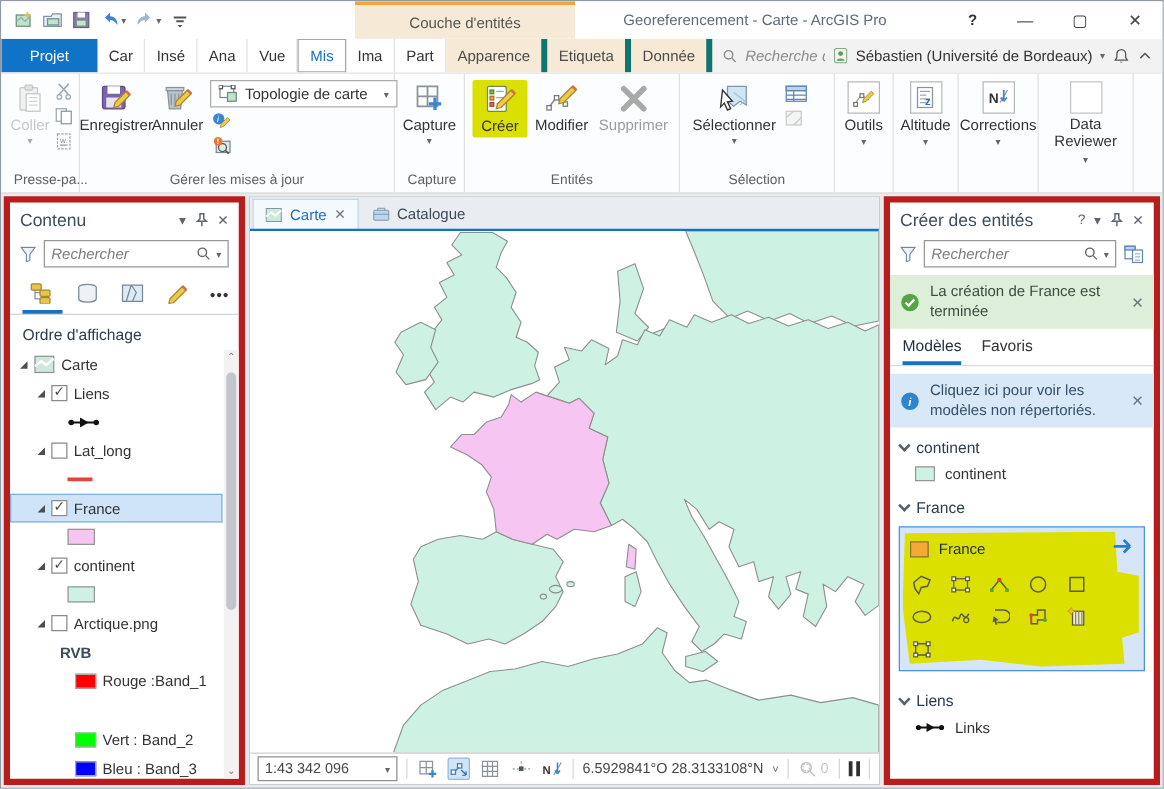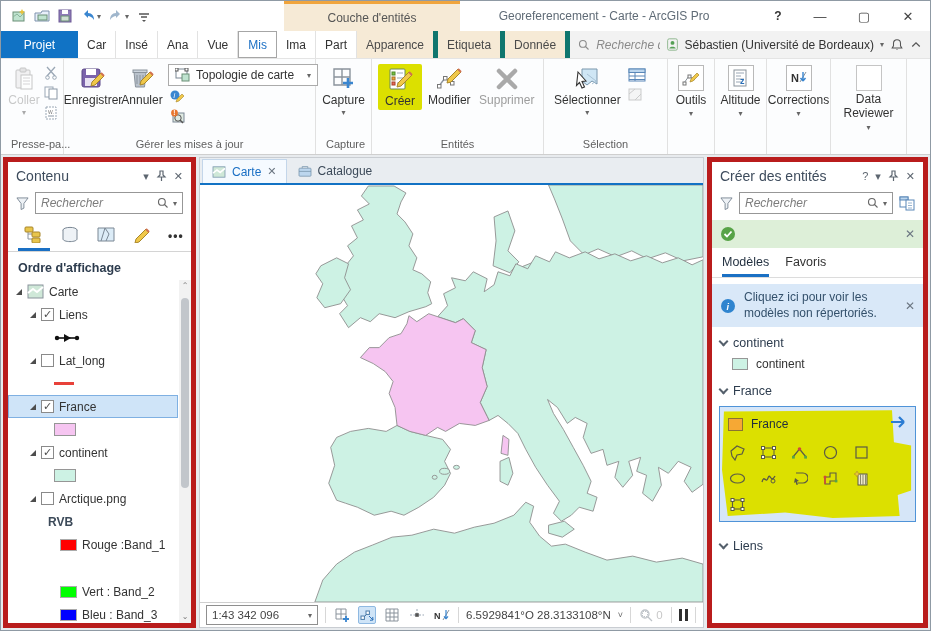--- a/index.html
+++ b/index.html
@@ -52,21 +52,21 @@
   .phead .sp{flex:1;}
   .hicon{color:#5d6670;font-size:11px;display:flex;align-items:center;}
   .searchrow{display:flex;align-items:center;gap:6px;padding:2px 8px 6px;flex:0 0 auto;}
   .searchbox{flex:1;height:22px;border:1px solid #979797;background:#fff;display:flex;align-items:center;gap:4px;padding:0 5px;min-width:0;}
   .ph{flex:1;font-style:italic;color:#7c7c7c;overflow:hidden;white-space:nowrap;}
 
   
   .icontabs{display:flex;align-items:flex-end;gap:4px;padding:2px 10px 0;border-bottom:1px solid #d4d4d4;flex:0 0 auto;}
   .itab{padding:4px 6px 5px;border-bottom:3px solid transparent;display:flex;align-items:center;}
   .itab.on{border-bottom-color:#1a70c4;}
-  .treehead{font-weight:bold;color:#2d3c4e;padding:9px 10px 5px;font-size:12.5px;flex:0 0 auto;}
+  .treehead{font-weight:normal;color:#2d3c4e;padding:9px 10px 5px;font-size:12.5px;flex:0 0 auto;}
   .tree{flex:1;position:relative;overflow:hidden;padding-right:12px;}
   .trow{display:flex;align-items:center;gap:5px;height:23px;padding-left:8px;}
   .trow.sel{background:#cfe4f8;outline:1px solid #7fb0e2;outline-offset:-1px;width:170px;}
   .caret{width:0;height:0;border-bottom:6px solid #4d4d4d;border-left:6px solid transparent;flex:0 0 auto;}
   .cb{width:13px;height:13px;border:1px solid #8a8a8a;background:#fff;font-size:11px;line-height:11px;color:#4d4d4d;text-align:center;flex:0 0 auto;}
   .sw{width:22px;height:13px;border:1px solid #969696;flex:0 0 auto;}
   .bsw{width:17px;height:12px;flex:0 0 auto;border:1px solid #aaa;}
   .vscroll{position:absolute;right:0;top:0;bottom:0;width:12px;background:#f2f2f2;display:flex;flex-direction:column;align-items:center;}
   .vthumb{width:8px;background:#c2c6cb;border-radius:4px;flex:0 0 auto;}
   .varrow{height:12px;color:#7a7a7a;font-size:8px;line-height:12px;}
@@ -696,20 +696,21 @@
             <rect x="1" y="1" width="8" height="3" fill="#bcd6ee" stroke="#5a87b8"></rect>
             <rect x="7" y="4" width="8" height="10" fill="#fff" stroke="#5a87b8"></rect>
             <path d="M9 7h4M9 9.5h4M9 12h4" stroke="#9ab5d0"></path>
           </svg>
       </div>
       <div class="notif">
         <svg width="16" height="16" viewBox="0 0 16 16">
             <circle cx="8" cy="8" r="7" fill="#57a347"></circle>
             <path d="M4.5 8l2.5 2.5L11.5 5.5" fill="none" stroke="#fff" stroke-width="1.8"></path>
           </svg>
+        <span style="max-width:150px;line-height:1.3;">La création de France est terminée</span>
         <span class="x">✕</span>
       </div>
       <div class="ptabs">
         <span class="ptab on">Modèles</span>
         <span class="ptab">Favoris</span>
       </div>
       <div class="info">
         <svg width="16" height="16" viewBox="0 0 16 16">
             <circle cx="8" cy="8" r="7" fill="#2f84cf"></circle>
             <text x="6.6" y="11.5" font-size="9" fill="#fff" font-style="italic" font-weight="bold">i</text>
@@ -811,16 +812,25 @@
                 <rect x="2" y="11.5" width="3" height="3" fill="#fff" stroke="#5a5a45"></rect>
                 <rect x="12" y="11.5" width="3" height="3" fill="#fff" stroke="#5a5a45"></rect>
               </svg>
             </span>
         </div>
       </div>
       <div class="sect" style="margin-top:6px;">
         <span class="chev"></span>
         <span>Liens</span>
       </div>
+      <div class="pitem">
+        <svg width="24" height="8" viewBox="0 0 26 8">
+            <path d="M1 4h24" stroke="#111" stroke-width="1.6"></path>
+            <circle cx="3" cy="4" r="2.2" fill="#111"></circle>
+            <circle cx="23" cy="4" r="2.2" fill="#111"></circle>
+            <path d="M10 0l7 4-7 4z" fill="#111"></path>
+          </svg>
+        <span>Links</span>
+      </div>
     </div>
 
   </div>
 </div>
 
 </body></html>

